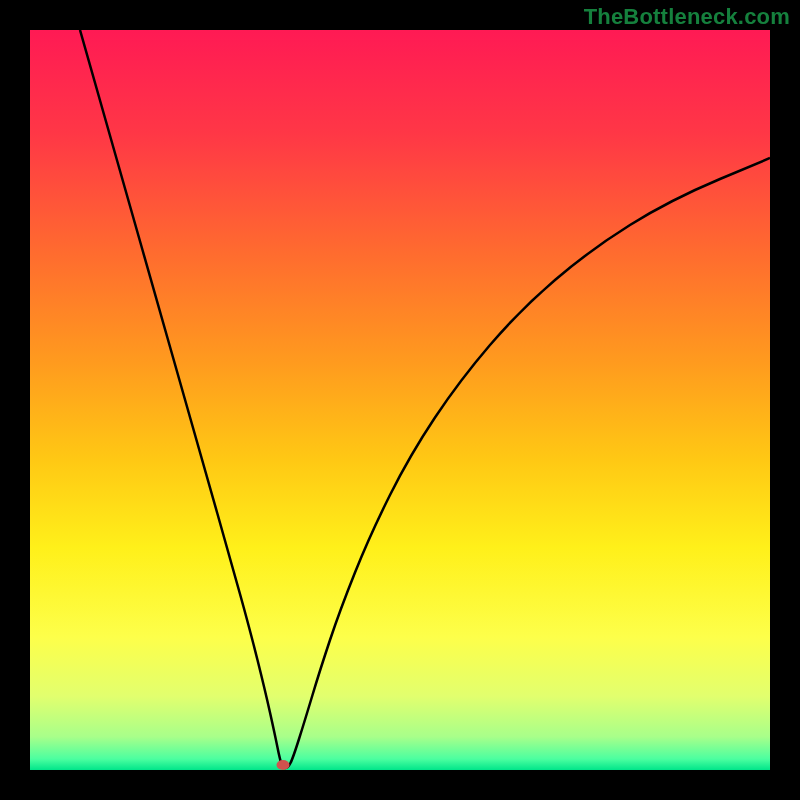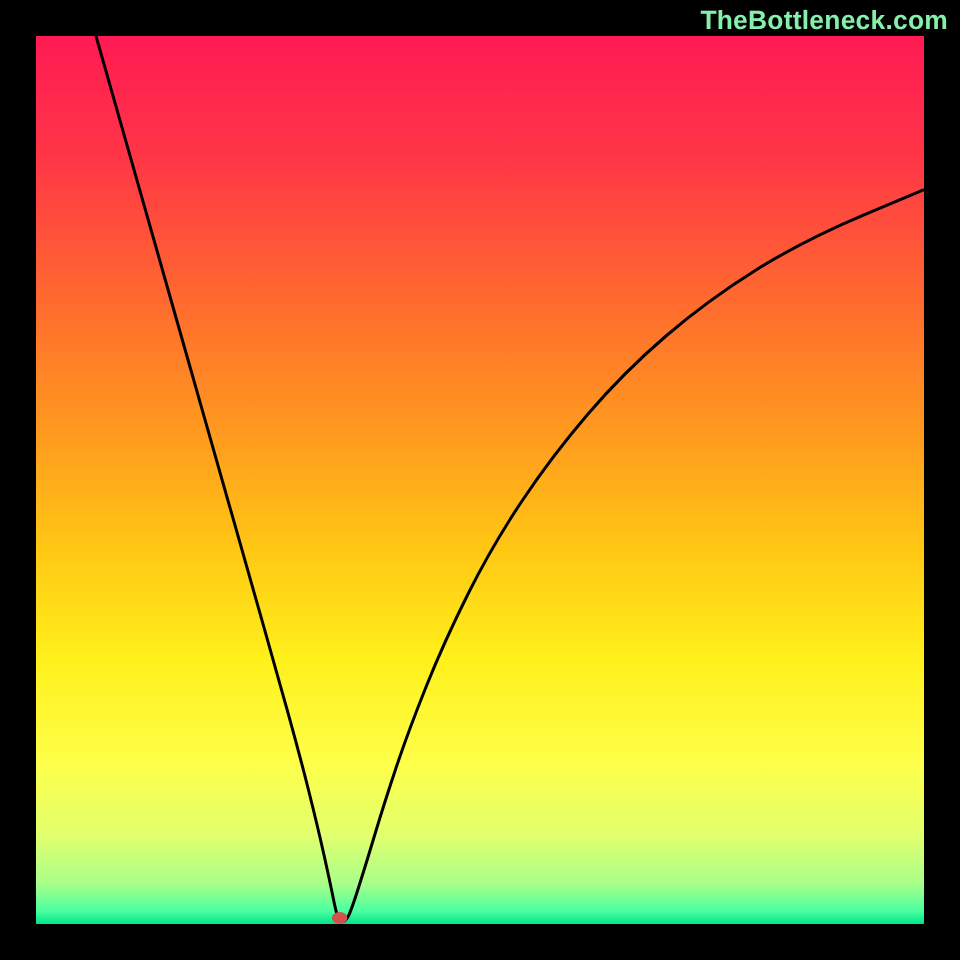--- a/index.html
+++ b/index.html
@@ -14,21 +14,21 @@
   .frame {
     position: relative;
     width: 800px;
     height: 800px;
     background: #000;
   }
   .watermark {
     position: absolute;
     top: 4px;
     right: 10px;
-    color: #86efac;
+    color: #15803d;
     font-size: 22px;
     font-weight: 600;
     letter-spacing: 0.2px;
     z-index: 10;
   }
   .plot-area {
     position: absolute;
     left: 30px;
     top: 30px;
     width: 740px;

